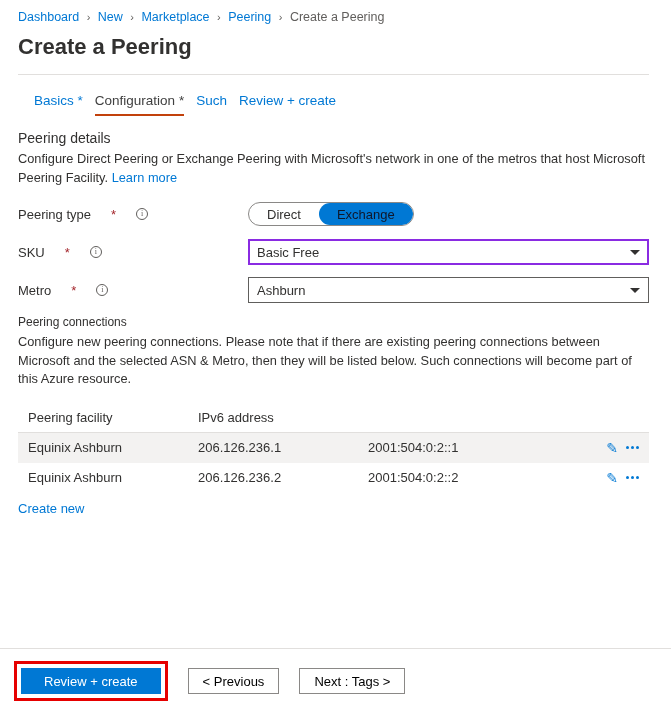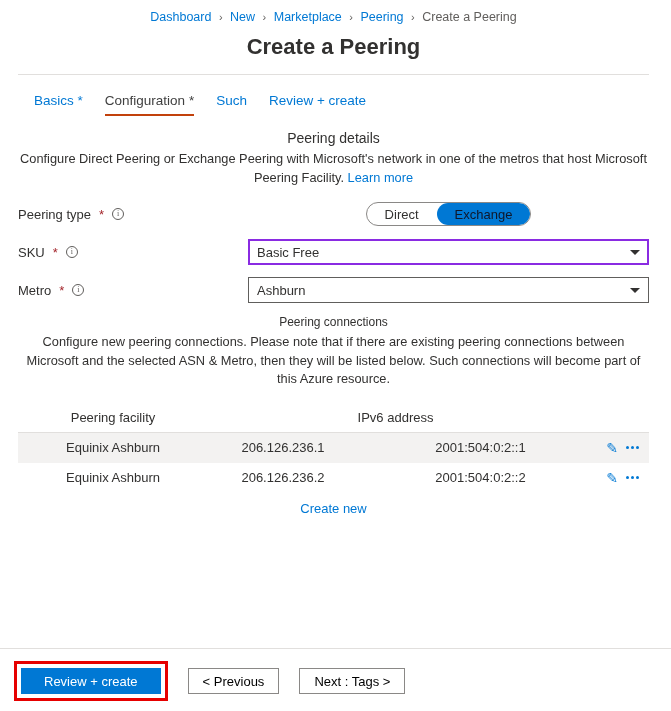--- a/index.html
+++ b/index.html
@@ -5,35 +5,35 @@
   * { box-sizing: border-box; margin: 0; padding: 0; }
   body {
     font-family: "Segoe UI", -apple-system, sans-serif;
     font-size: 13px;
     color: #323130;
     background: #fff;
     width: 671px;
     height: 711px;
     position: relative;
   }
-  .content { padding: 8px 22px 0 18px; text-align: center; }
+  .content { padding: 8px 22px 0 18px; }
   .breadcrumb { color: #0078d4; font-size: 12.5px; padding-top: 2px; }
   .breadcrumb .sep { color: #605e5c; margin: 0 4px; font-size: 11px; }
   .breadcrumb .current { color: #605e5c; }
   .page-title { font-size: 22px; font-weight: 600; margin: 10px 0 14px 0; color: #323130; }
   .hr { height: 1px; background: #e1dfdd; margin-bottom: 18px; }
-  .tabs { display: flex; gap: 22px; margin: 0 0 14px 16px; font-size: 13.5px; }
+  .tabs { display: flex; gap: 12px; margin: 0 0 14px 16px; font-size: 13.5px; }
   .tab { color: #0078d4; cursor: pointer; padding-bottom: 6px; }
   .tab .req { }
   .tab.active { color: #404040; border-bottom: 2px solid #c2410c; }
   .section-title { font-size: 14px; font-weight: 400; color: #323130; margin-bottom: 4px; }
   .section-desc { font-size: 12.8px; color: #323130; line-height: 1.45; margin-bottom: 14px; }
   .section-desc a { color: #0078d4; text-decoration: none; }
   .form-row { display: flex; align-items: center; margin-bottom: 12px; min-height: 26px; }
-  .form-label { width: 230px; font-size: 13px; color: #323130; display: flex; align-items: center; gap: 8px; }
+  .form-label { width: 230px; font-size: 13px; color: #323130; display: flex; align-items: center; gap: 20px; }
   .req-star { color: #a4262c; }
   .info-icon {
     display: inline-flex; align-items: center; justify-content: center;
     width: 12px; height: 12px; border: 1px solid #605e5c; border-radius: 50%;
     font-size: 8px; color: #605e5c; line-height: 1; font-style: normal; font-family: Georgia, serif;
   }
   .form-control { flex: 1; }
   .pill-group {
     display: inline-flex; border: 1px solid #8a8886; border-radius: 14px;
     overflow: hidden; height: 24px; align-items: center; background: #fff;

